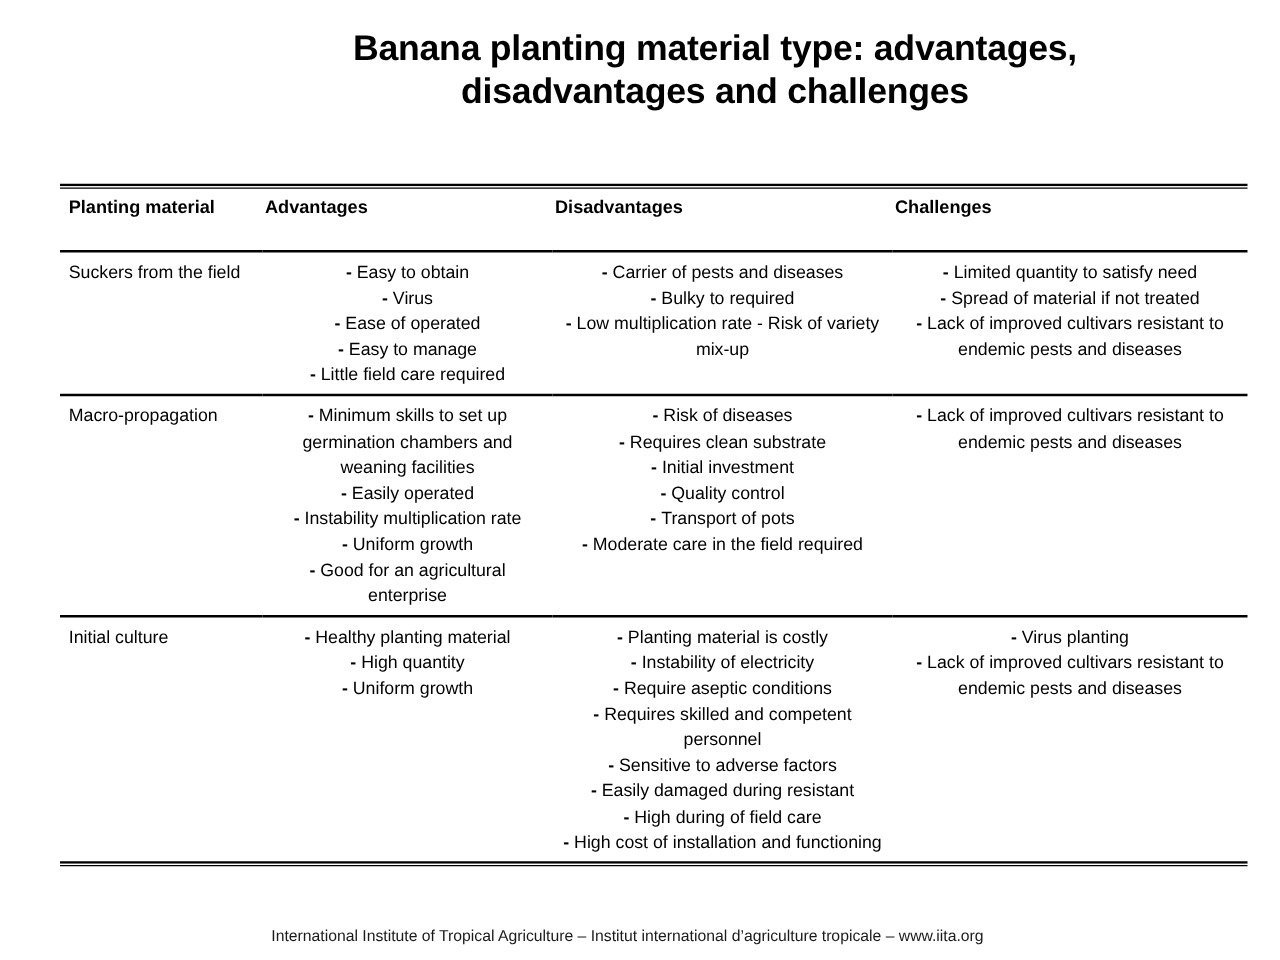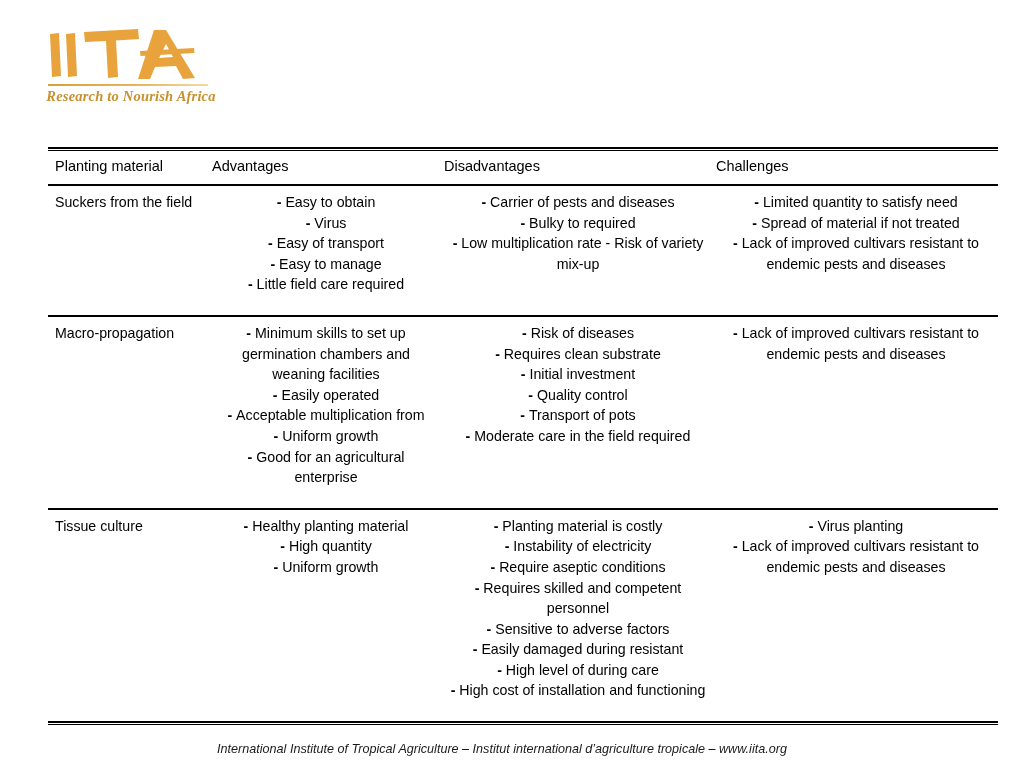--- a/index.html
+++ b/index.html
@@ -90,33 +90,33 @@
     border-collapse: collapse;
     table-layout: fixed;
   }
   table.matrix col.c1 { width: 162px; }
   table.matrix col.c2 { width: 232px; }
   table.matrix col.c3 { width: 272px; }
   table.matrix col.c4 { width: 284px; }
 
   thead th {
     font-size: 14.5px;
-    font-weight: normal;
-    padding: 7px 2px 9px 2px;
+    font-weight: bold;
+    padding: 7px 2px 25px 2px;
     vertical-align: bottom;
     line-height: 17px;
   }
   thead th.h1 { text-align: left; padding-left: 7px; }
   thead th.h2, thead th.h3, thead th.h4 { text-align: left; }
 
   tbody td {
     font-size: 14.2px;
     line-height: 20.6px;
     vertical-align: top;
-    padding: 6px 8px 20px 8px;
+    padding: 6px 8px 4px 8px;
     border-top: 2.5px solid #000;
   }
   tbody tr.first-body td {
     border-top: 2.5px solid #000;
   }
   tbody td.label {
     padding-left: 7px;
     padding-right: 6px;
     text-align: justify;
     text-justify: inter-word;
@@ -161,42 +161,32 @@
   .slide-footer {
     position: absolute;
     left: 0;
     bottom: 12px;
     width: 1024px;
     text-align: center;
     font-size: 12.6px;
     color: #1a1a1a;
     padding-right: 20px;
     box-sizing: border-box;
-    font-style: italic;
   }
 </style>
 </head>
 <body>
 
 <div class="slide-header">
 
-  <div class="logo">
-    <svg class="logo-mark" viewBox="0 0 170 56">
-      <g fill="#E8A33D">
-        <path d="M8 6 L17 5 L19 48 L10 49 Z"></path>
-        <path d="M24 6 L33 5 L35 48 L26 49 Z"></path>
-        <path d="M42 4 L96 1 L97 11 L74 12.5 L76 49 L66 50 L64 13 L43 14 Z"></path>
-        <path d="M112 2 L124 2 L153 50 L141 51 L134 38 L113 39 L108 51 L96 51 Z M117 30 L131 29 L124 16 Z"></path>
-        <path d="M98 23 L152 20 L152.5 25 L98.5 28 Z"></path>
-      </g>
-    </svg>
-    <div class="logo-rule"></div>
-    <div class="logo-tagline">Research to Nourish Africa</div>
+
+  <div class="slide-title">
+    <div>Banana planting material type: advantages,</div>
+    <div>disadvantages and challenges</div>
   </div>
-
 
 </div>
 
 <div class="table-wrap">
 
   <div>
     <div class="rule-double-outer"></div>
     <div class="rule-double-gap"></div>
     <div class="rule-double-inner"></div>
   </div>
@@ -216,21 +206,21 @@
         <th class="h4">Challenges</th>
       </tr>
     </thead>
     <tbody>
         <tr class="first-body">
           <td class="label">Suckers from the field</td>
           <td>
             <ul class="bullets">
               <li><span class="dash">- </span><span>Easy to obtain</span></li>
               <li><span class="dash">- </span><span>Virus</span></li>
-              <li><span class="dash">- </span><span>Easy of transport</span></li>
+              <li><span class="dash">- </span><span>Ease of operated</span></li>
               <li><span class="dash">- </span><span>Easy to manage</span></li>
               <li><span class="dash">- </span><span>Little field care required</span></li>
             </ul>
           </td>
           <td>
             <ul class="bullets">
               <li><span class="dash">- </span><span>Carrier of pests and diseases</span></li>
               <li><span class="dash">- </span><span>Bulky to required</span></li>
               <li><span class="dash">- </span><span>Low multiplication rate   - Risk of variety mix-up</span></li>
             </ul>
@@ -242,21 +232,21 @@
               <li><span class="dash">- </span><span>Lack of improved cultivars resistant to endemic pests and diseases</span></li>
             </ul>
           </td>
         </tr>
         <tr>
           <td class="label">Macro-propagation</td>
           <td>
             <ul class="bullets">
               <li><span class="dash">- </span><span>Minimum skills to set up germination chambers and weaning facilities</span></li>
               <li><span class="dash">- </span><span>Easily operated</span></li>
-              <li><span class="dash">- </span><span>Acceptable multiplication from</span></li>
+              <li><span class="dash">- </span><span>Instability multiplication rate</span></li>
               <li><span class="dash">- </span><span>Uniform growth</span></li>
               <li><span class="dash">- </span><span>Good for an agricultural enterprise</span></li>
             </ul>
           </td>
           <td>
             <ul class="bullets">
               <li><span class="dash">- </span><span>Risk of diseases</span></li>
               <li><span class="dash">- </span><span>Requires clean substrate</span></li>
               <li><span class="dash">- </span><span>Initial investment</span></li>
               <li><span class="dash">- </span><span>Quality control</span></li>
@@ -264,37 +254,37 @@
               <li><span class="dash">- </span><span>Moderate care in the field required</span></li>
             </ul>
           </td>
           <td>
             <ul class="bullets">
               <li><span class="dash">- </span><span>Lack of improved cultivars resistant to endemic pests and diseases</span></li>
             </ul>
           </td>
         </tr>
         <tr>
-          <td class="label">Tissue culture</td>
+          <td class="label">Initial culture</td>
           <td>
             <ul class="bullets">
               <li><span class="dash">- </span><span>Healthy planting material</span></li>
               <li><span class="dash">- </span><span>High quantity</span></li>
               <li><span class="dash">- </span><span>Uniform growth</span></li>
             </ul>
           </td>
           <td>
             <ul class="bullets">
               <li><span class="dash">- </span><span>Planting material is costly</span></li>
               <li><span class="dash">- </span><span>Instability of electricity</span></li>
               <li><span class="dash">- </span><span>Require aseptic conditions</span></li>
               <li><span class="dash">- </span><span>Requires skilled and competent personnel</span></li>
               <li><span class="dash">- </span><span>Sensitive to adverse factors</span></li>
               <li><span class="dash">- </span><span>Easily damaged during resistant</span></li>
-              <li><span class="dash">- </span><span>High level of during care</span></li>
+              <li><span class="dash">- </span><span>High during of field care</span></li>
               <li><span class="dash">- </span><span>High cost of installation and functioning</span></li>
             </ul>
           </td>
           <td>
             <ul class="bullets">
               <li><span class="dash">- </span><span>Virus planting</span></li>
               <li><span class="dash">- </span><span>Lack of improved cultivars resistant to endemic pests and diseases</span></li>
             </ul>
           </td>
         </tr>

